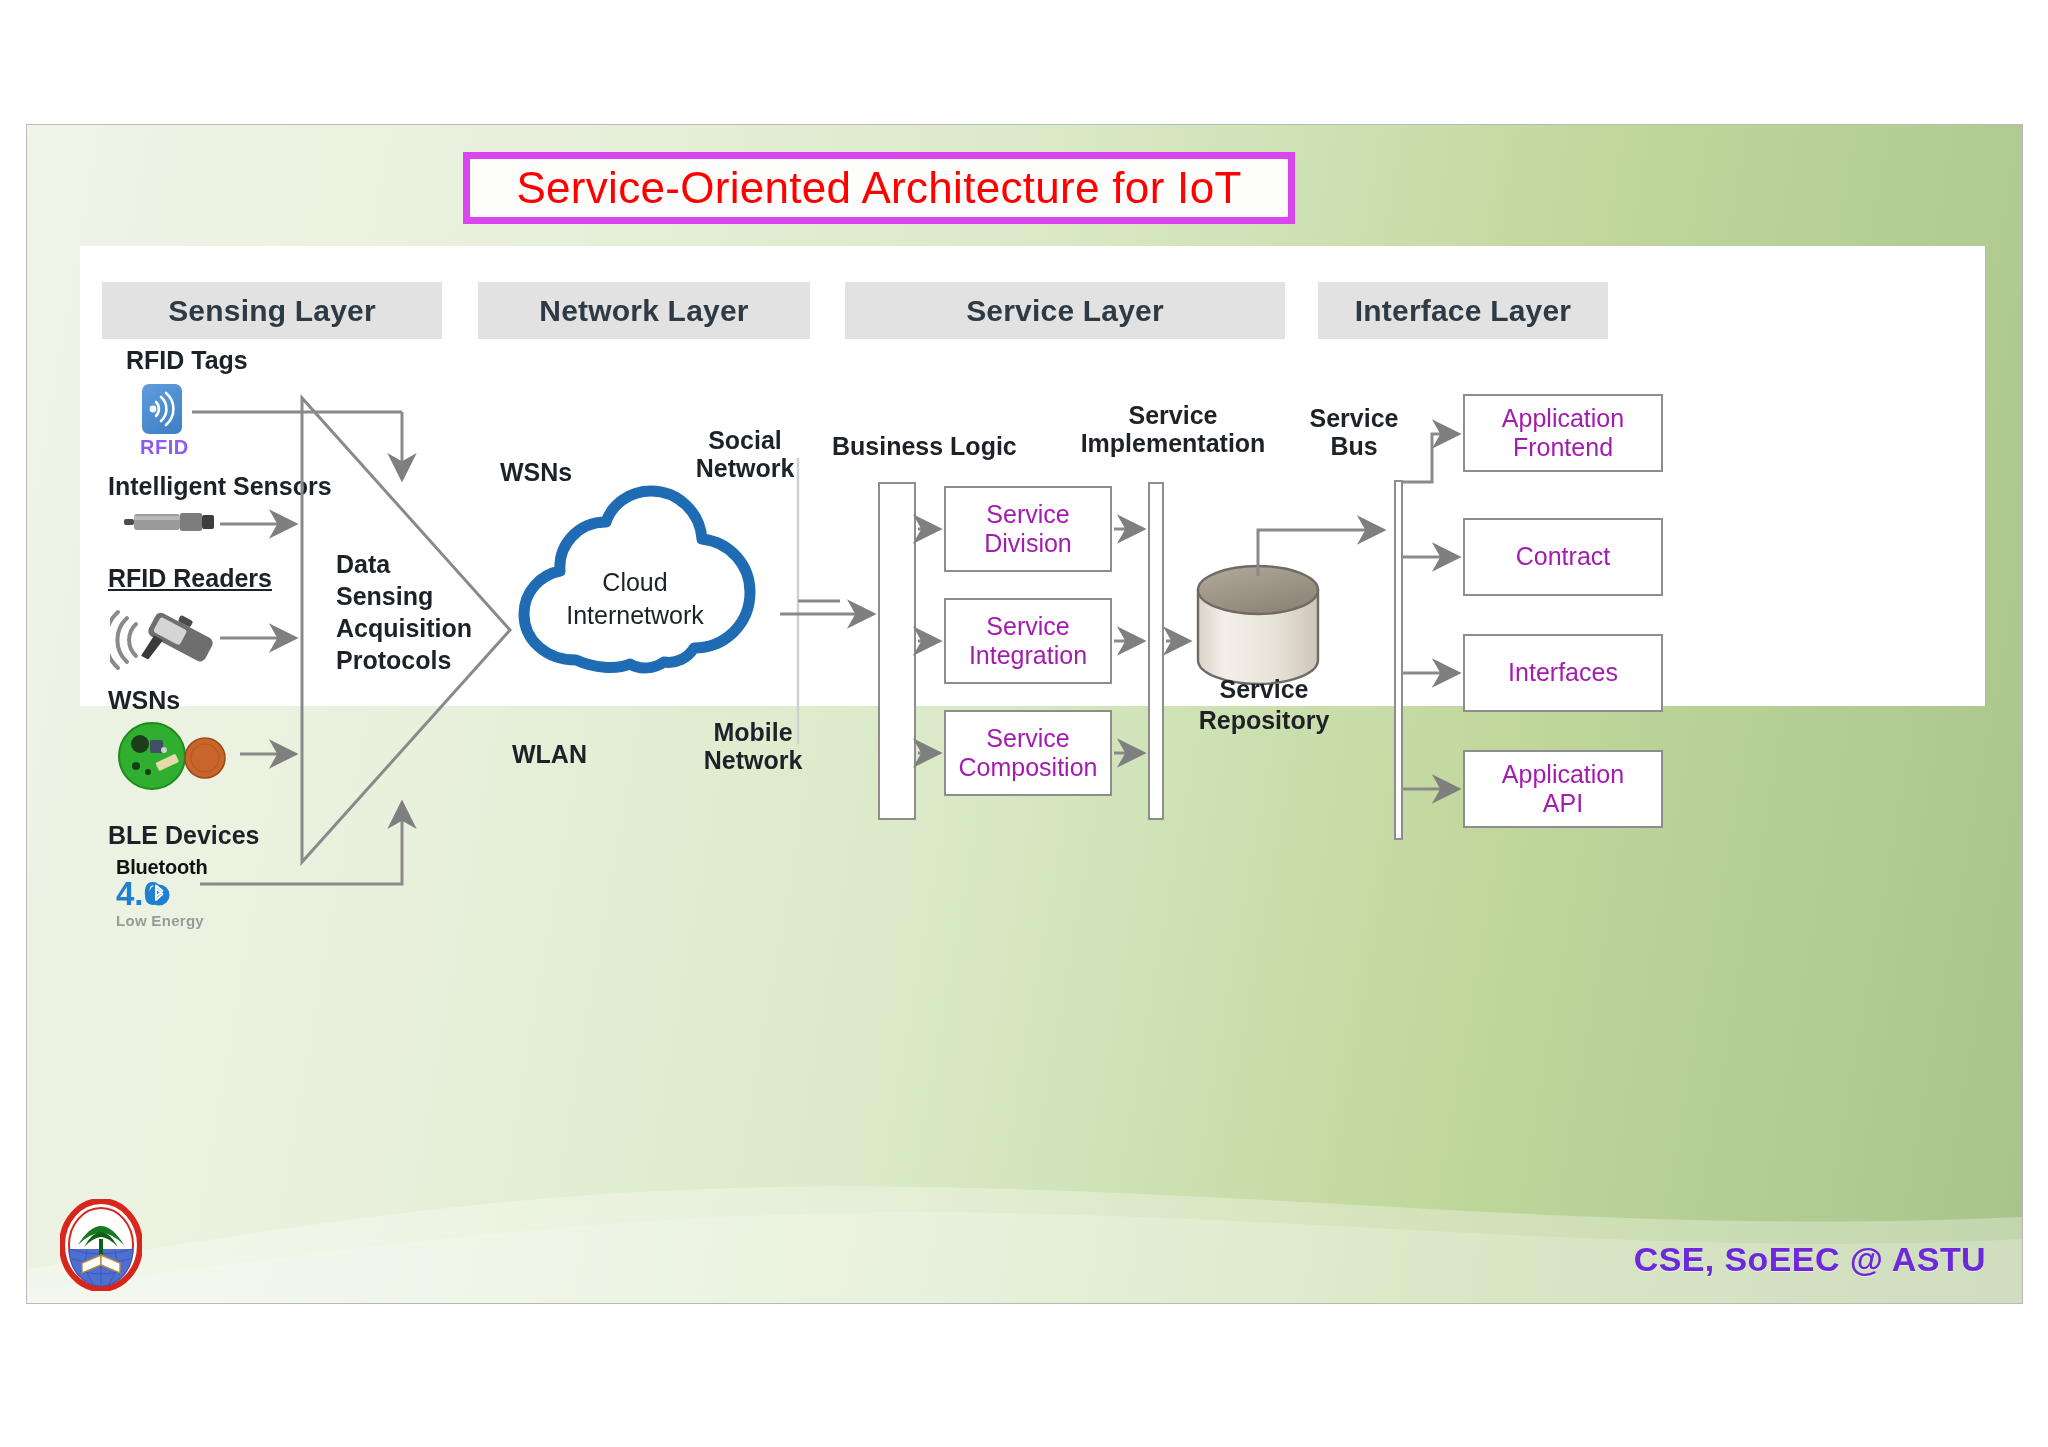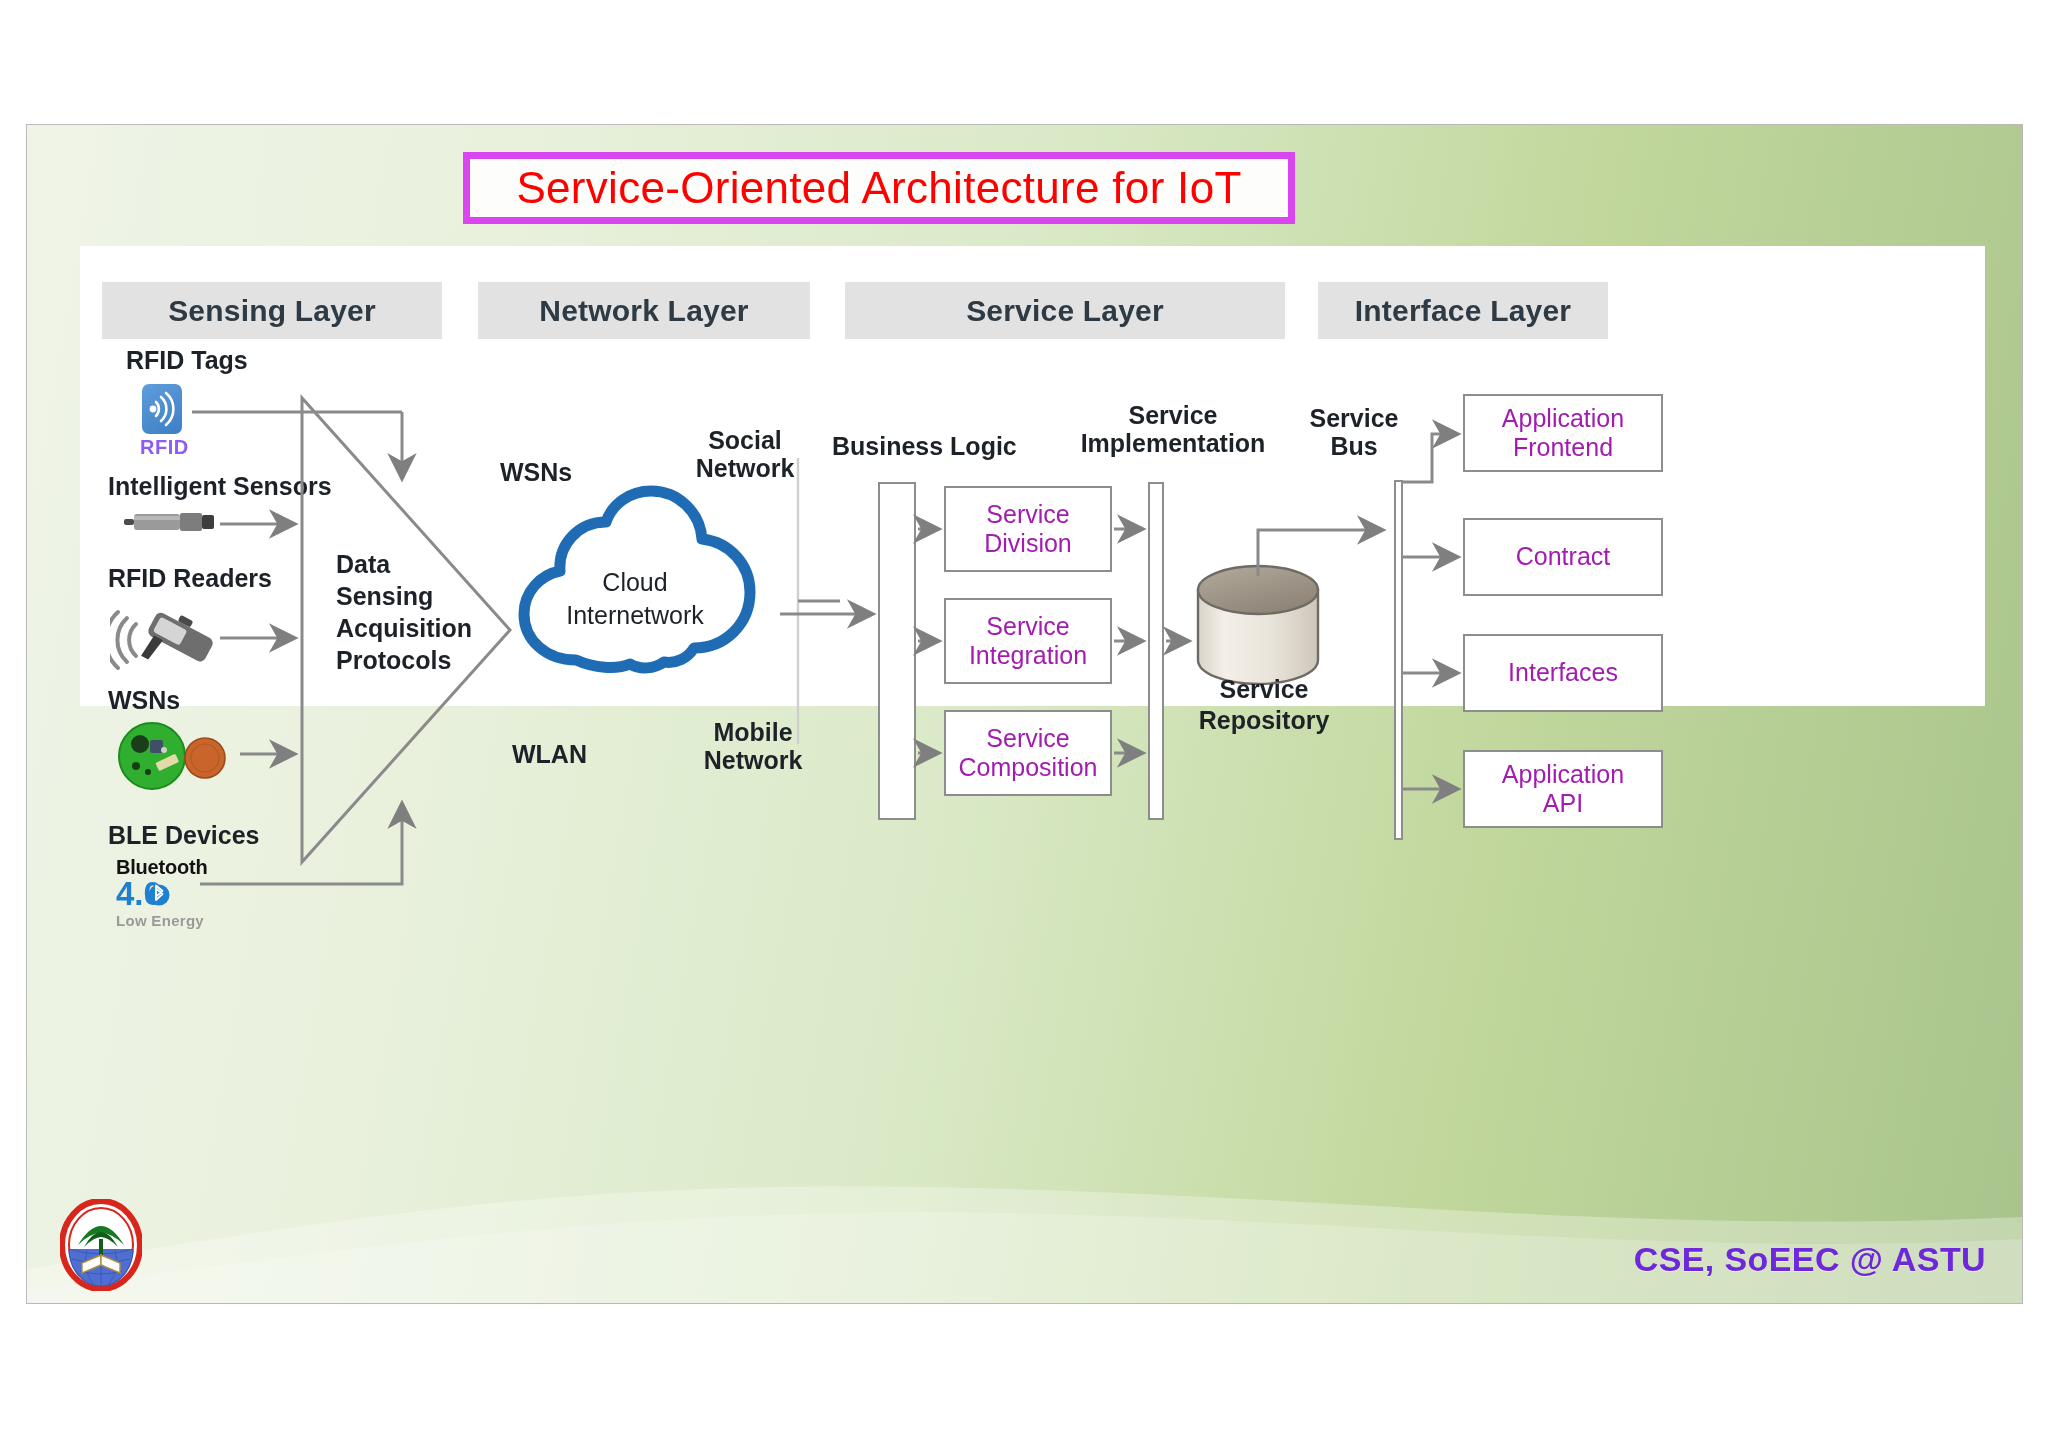--- a/index.html
+++ b/index.html
@@ -152,21 +152,21 @@
   <div class="icon" style="left:42px;top:264px;">
     <svg width="100" height="24" viewBox="0 0 100 24">
       <rect x="2" y="9" width="10" height="6" rx="2" fill="#4c4c4c"></rect>
       <rect x="12" y="4" width="46" height="16" rx="3" fill="#9a9a9a"></rect>
       <rect x="58" y="3" width="22" height="18" rx="2" fill="#7d7d7d"></rect>
       <rect x="80" y="5" width="12" height="14" rx="2" fill="#3d3d3d"></rect>
       <rect x="12" y="6" width="46" height="4" fill="#c5c5c5" opacity=".7"></rect>
     </svg>
   </div>
 
-  <div class="lbl" style="left:28px;top:318px;">RFID Readers</div>
+  <div class="lbl" style="left:28px;top:318px;text-decoration:underline;">RFID Readers</div>
   <div class="icon" style="left:30px;top:352px;">
     <svg width="120" height="80" viewBox="0 0 120 80">
       <g fill="none" stroke="#8a8a8a" stroke-width="4" stroke-linecap="round">
         <path d="M26 26 A22 22 0 0 0 26 58"></path>
         <path d="M17 20 A30 30 0 0 0 17 64"></path>
         <path d="M8 14 A38 38 0 0 0 8 70"></path>
       </g>
       <g transform="rotate(28 70 40)">
         <rect x="38" y="26" width="64" height="26" rx="6" fill="#6e6e6e"></rect>
         <rect x="43" y="30" width="30" height="17" rx="3" fill="#d5d5d5"></rect>

